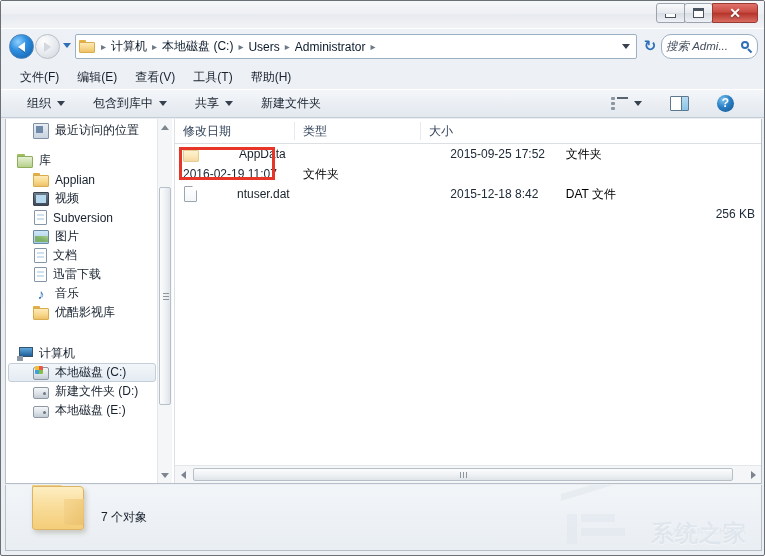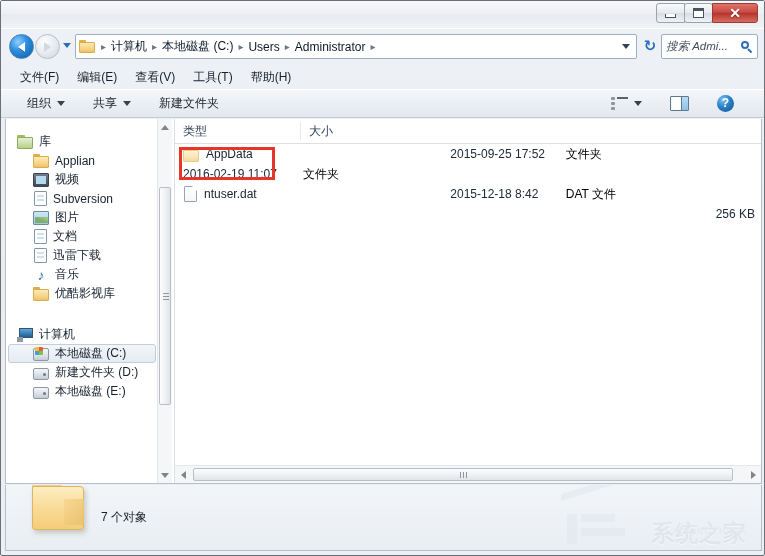--- a/index.html
+++ b/index.html
@@ -190,21 +190,21 @@
     text-align: center;
     font-weight: bold;
   }
   #searchbox {
     position: absolute;
     left: 660px; top: 6px;
     width: 97px; height: 25px;
     box-sizing: border-box;
     background: #fff;
     border: 1px solid #9cb0c4;
-    border-radius: 2px;
+    border-radius: 10px;
     display: flex; align-items: center;
     padding: 0 4px;
   }
   #searchtext {
     flex: 1;
     font-style: italic;
     color: #45505f;
     font-size: 11.5px;
     white-space: nowrap;
     overflow: hidden;
@@ -555,21 +555,21 @@
     align-items: center;
     font-size: 12px;
     color: #17212e;
   }
   .cell {
     box-sizing: border-box;
     padding-left: 8px;
     white-space: nowrap;
     overflow: hidden;
   }
-  .cell.c-name { width: 278px; display:flex; align-items:center; }
+  .cell.c-name { width: 278px; display:flex; align-items:center;gap:33px; }
   .cell.c-date { width: 120px; color:#202b3a; }
   .cell.c-type { width: 126px; color:#000000; }
   .cell.c-size { width: 85px; text-align: right; padding-right: 6px; padding-left:0; color:#202b3a;margin-top:40px;}
   .row-ico {
     width: 16px; height: 16px;
     margin-right: 7px;
     position: relative;
     flex: 0 0 auto;
   }
   .ic-folder-dim { width:16px; height:14px; margin-top:1px; opacity:.62; }
@@ -794,20 +794,24 @@
     <div class="menuitem">工具(T)</div>
     <div class="menuitem">帮助(H)</div>
   </div>
 
   <div id="toolbar">
     <div class="tbitem">
       <span>组织</span>
       <span class="tbcaret"></span>
     </div>
     <div class="tbitem">
+      <span>包含到库中</span>
+      <span class="tbcaret"></span>
+    </div>
+    <div class="tbitem">
       <span>共享</span>
       <span class="tbcaret"></span>
     </div>
     <div class="tbitem">
       <span>新建文件夹</span>
     </div>
 
     <div id="tbright">
       <div class="tbitem">
         <span class="viewicon">
@@ -827,20 +831,24 @@
         <span class="helpicon">?</span>
       </div>
     </div>
   </div>
 
   <div id="content">
 
     <div id="sidebar">
       <div id="sb-list">
 
+        <div class="sb-row indent1">
+          <span class="sb-ico ic-recent"></span>
+          <span>最近访问的位置</span>
+        </div>
 
         <div class="sb-gap"></div>
 
         <div class="sb-row">
           <span class="sb-ico ic-library"></span>
           <span>库</span>
         </div>
 
         <div class="sb-row indent1">
           <span class="sb-ico ic-folder"></span>
@@ -914,20 +922,21 @@
         <div id="sb-thumb"></div>
         <div class="sb-arrow down">
           <span class="tri-down"></span>
         </div>
       </div>
     </div>
 
     <div id="filelist">
 
       <div id="colheader">
+        <div class="colhd c-date">修改日期</div>
         <div class="colhd c-type">类型</div>
         <div class="colhd c-size">大小</div>
       </div>
 
       <div id="rows">
 
         <div class="frow">
           <div class="cell c-name">
             <span class="row-ico ic-folder-dim"></span>
             <span>AppData</span>

